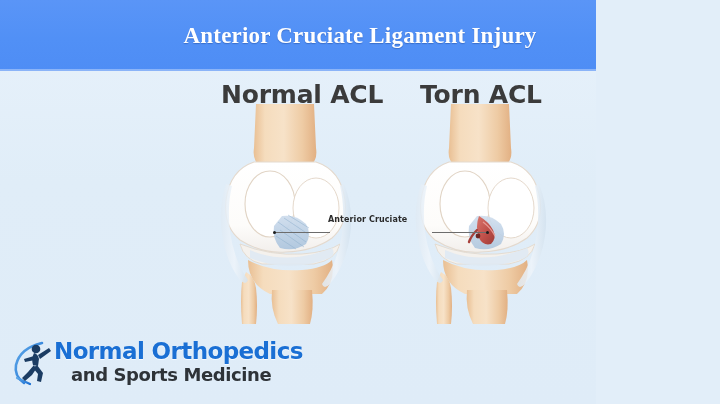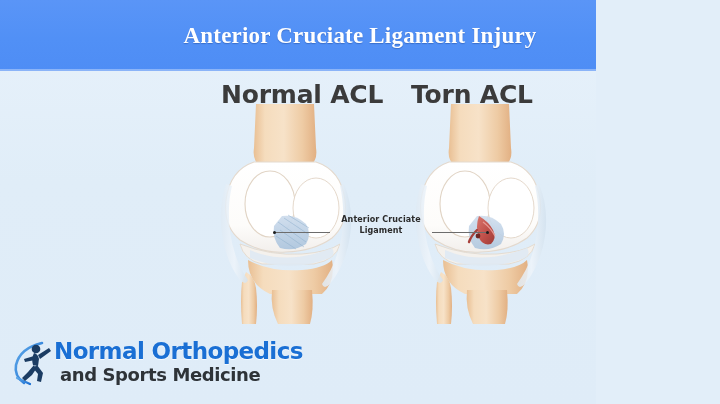--- a/index.html
+++ b/index.html
@@ -43,38 +43,38 @@
   .panel-label {
     position:absolute;
     font-family:"DejaVu Sans", sans-serif;
     font-size:25px;
     color:#3b3b3b;
     white-space:nowrap;
     letter-spacing:-0.2px;
     font-weight:bold;
   }
   #label-normal { left:221px; top:80px; }
-  #label-torn   { left:411px; top:80px;text-align:right; }
+  #label-torn   { left:420px; top:80px;text-align:right; }
 
   
   .knee {
     position:absolute;
     top:104px;
     width:150px; height:220px;
   }
   #knee-normal { left:210px; }
   #knee-torn   { left:405px; }
   .knee svg { display:block; width:150px; height:220px; }
 
   
   .annotation {
     position:absolute;
     left:328px; top:214px;
     width:106px;
-    text-align:center;
+    text-align:left;
     font-family:"DejaVu Sans", sans-serif;
     font-size:8px;
     font-weight:bold;
     line-height:11px;
     color:#2b2b2b;
     letter-spacing:0.1px;
   }
   .leader {
     position:absolute;
     height:1px;
@@ -116,21 +116,21 @@
     white-space:nowrap;
     text-shadow:0 1px 0 rgba(255,255,255,.7);
   }
   .logo-line2 {
     font-family:"DejaVu Sans", sans-serif;
     font-weight:bold;
     font-size:18px;
     color:#2e3338;
     letter-spacing:-0.4px;
     line-height:21px;
-    margin-left:6px;
+    margin-left:17px;
     white-space:nowrap;
   }
 </style>
 </head>
 <body>
 
 <div class="page">
 
   <div class="banner">
     <div class="banner-title">Anterior Cruciate Ligament Injury</div>
@@ -262,21 +262,20 @@
     </svg>
   </div>
 
   <div class="leader" id="leader-left"></div>
   <div class="leader" id="leader-right"></div>
   <div class="leader-dot" id="dot-left"></div>
   <div class="leader-dot" id="dot-right"></div>
 
   <div class="annotation">
     <div>Anterior Cruciate</div>
-    <div>Ligament</div>
   </div>
 
   <div class="logo">
     <div class="logo-mark">
       <svg viewBox="0 0 46 50" xmlns="http://www.w3.org/2000/svg">
         <defs>
           <linearGradient id="swoosh" x1="0" y1="0" x2="1" y2="1">
             <stop offset="0%" stop-color="#5fa8e8"></stop>
             <stop offset="100%" stop-color="#1a6fd4"></stop>
           </linearGradient>

